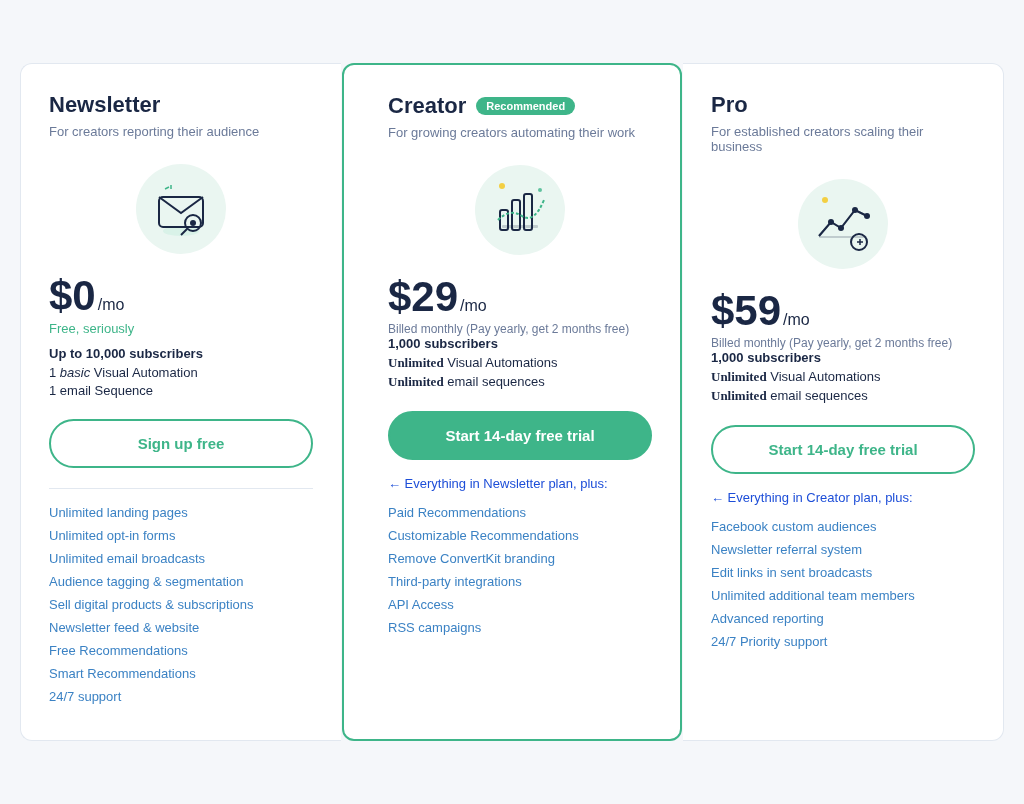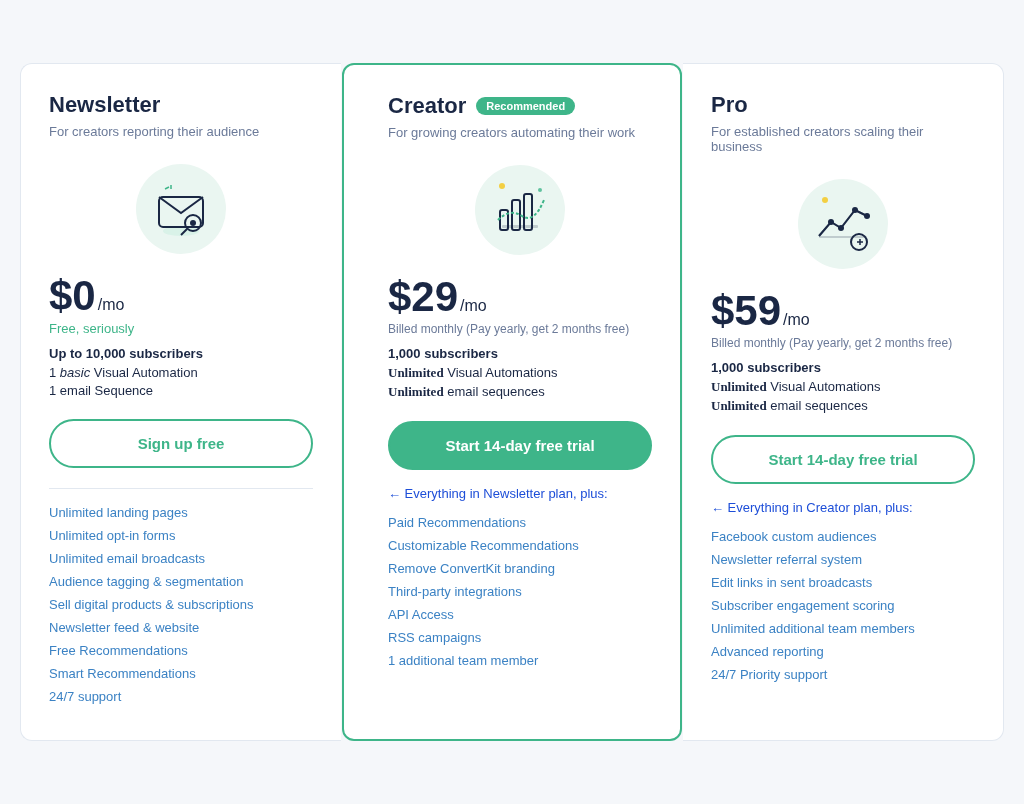--- a/index.html
+++ b/index.html
@@ -108,21 +108,20 @@
       line-height: 1;
     }
     .price-mo {
       font-size: 16px;
       color: #1a2744;
       font-weight: 500;
     }
     .price-note {
       font-size: 12px;
       color: #6b7a99;
-      margin-bottom: 10px;
     }
     .price-free-note {
       font-size: 13px;
       color: #3eb589;
       margin-bottom: 10px;
     }
     .subscribers-info {
       font-size: 13px;
       color: #1a2744;
       margin-bottom: 4px;
@@ -282,21 +281,20 @@
     </div>
     <button class="cta-btn filled">Start 14-day free trial</button>
     <div class="everything-note">← Everything in Newsletter plan, plus:</div>
     <ul class="features-list">
       <li>Paid Recommendations</li>
       <li>Customizable Recommendations</li>
       <li>Remove ConvertKit branding</li>
       <li>Third-party integrations</li>
       <li>API Access</li>
       <li>RSS campaigns</li>
-      <li>1 additional team member</li>
     </ul>
   </div>
 
   <div class="plan-card">
     <div class="plan-header">
       <div class="plan-title-row">
         <span class="plan-title">Pro</span>
       </div>
       <div class="plan-subtitle">For established creators scaling their business</div>
     </div>
@@ -330,20 +328,19 @@
     </div>
     <div class="feature-line">
       <strong>Unlimited</strong><span> email sequences</span>
     </div>
     <button class="cta-btn outline">Start 14-day free trial</button>
     <div class="everything-note">← Everything in Creator plan, plus:</div>
     <ul class="features-list">
       <li>Facebook custom audiences</li>
       <li>Newsletter referral system</li>
       <li>Edit links in sent broadcasts</li>
-      <li>Subscriber engagement scoring</li>
       <li>Unlimited additional team members</li>
       <li>Advanced reporting</li>
       <li>24/7 Priority support</li>
     </ul>
   </div>
 
 </div>
 
 </body></html>

